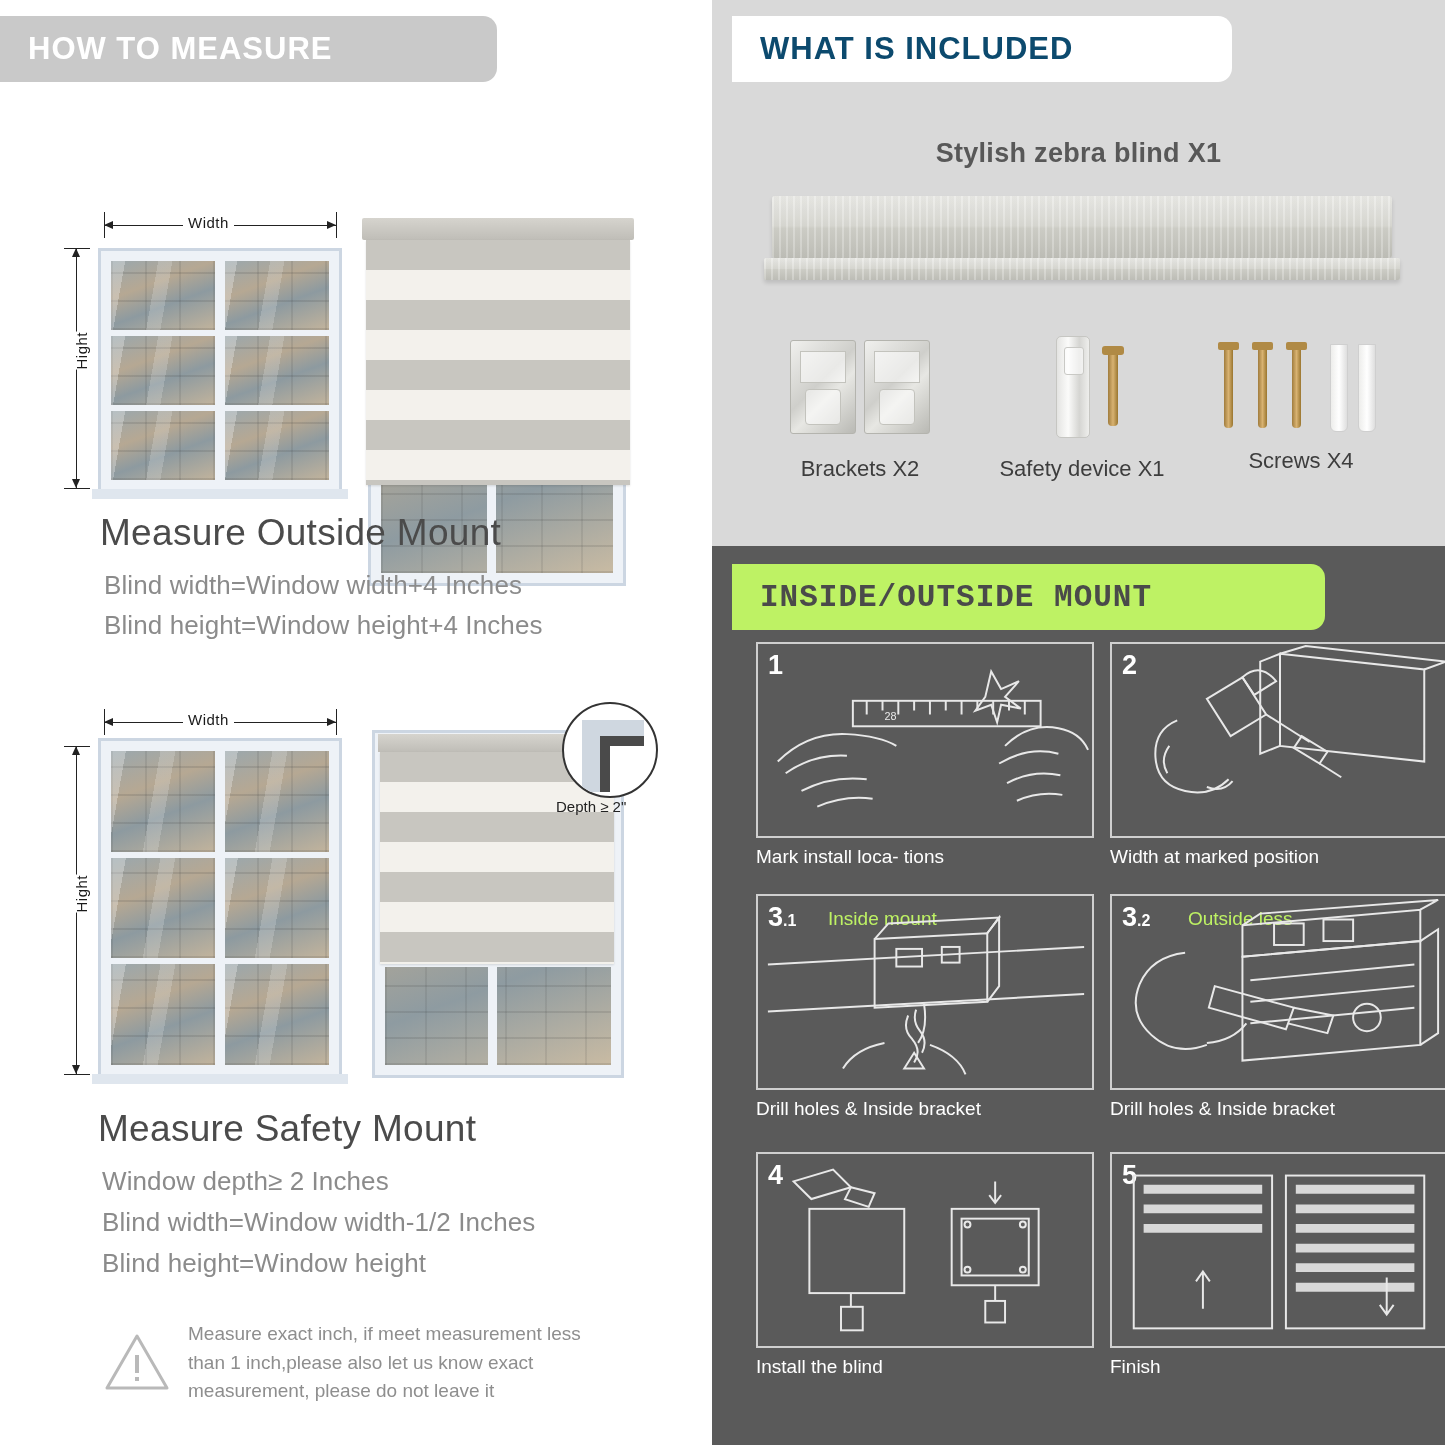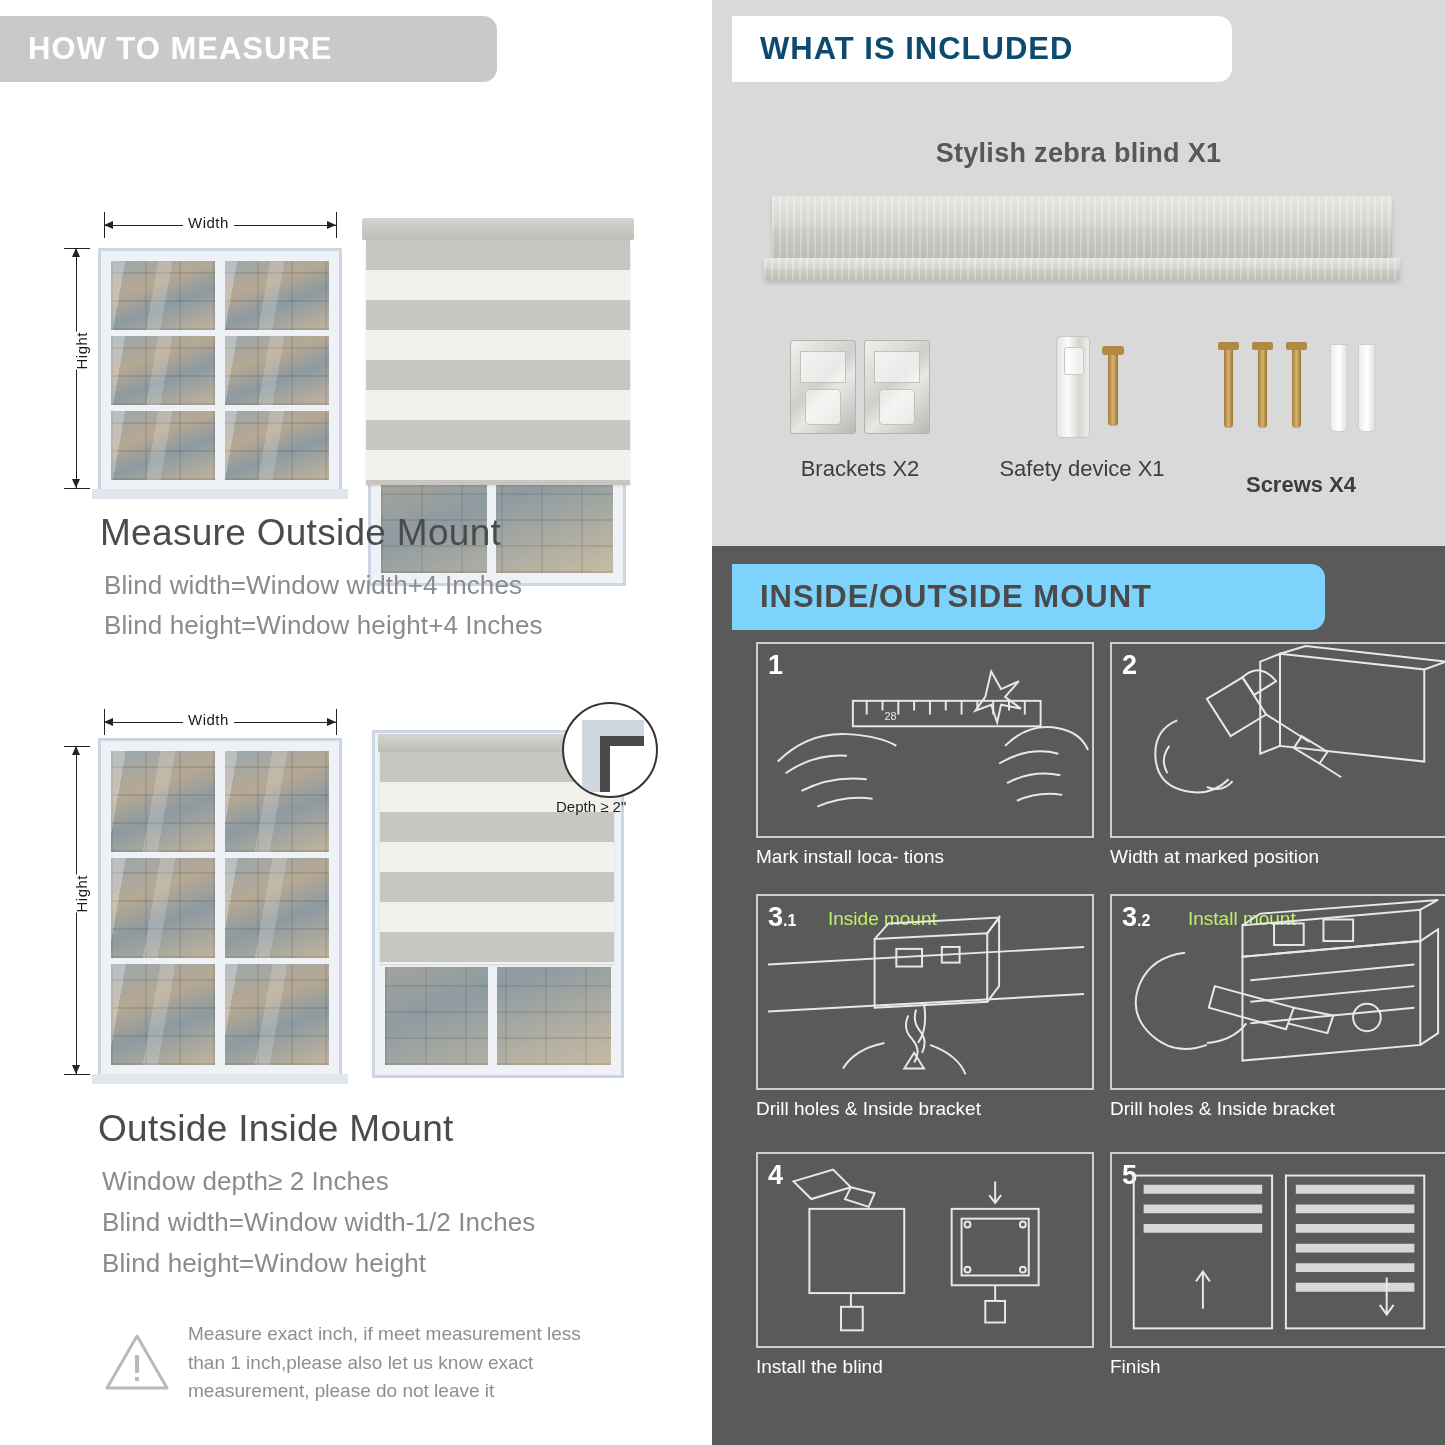--- a/index.html
+++ b/index.html
@@ -17,21 +17,21 @@
 
   .badge{
     display:flex;align-items:center;
     background:#c9c9c9;color:#ffffff;
     font-size:31px;font-weight:bold;letter-spacing:1px;
     border-radius:0 14px 14px 0;
     height:66px;padding-left:28px;padding-right:52px;
     box-sizing:border-box;
   }
   .badge.white{background:#ffffff;color:#0c4a6e;border-radius:0 14px 14px 0;}
-  .badge.dark-on-white{background:#7dd3fc;color:#4a4a4a;}
+  .badge.dark-on-white{background:#bef264;color:#4a4a4a;font-family:Liberation Mono, monospace;}
 
   
   .measure-figure{position:relative;padding-left:9px;}
   .window-frame{
     background:#eef2f7;
     border:3px solid #ccd6e2;
     box-sizing:border-box;
     position:relative;
   }
   .pane-grid{position:absolute;inset:10px;display:grid;gap:6px;}
@@ -239,21 +239,21 @@
         <div class="depth-circle" style="left:6px;top:2px;">
           <div style="position:absolute;left:18px;top:16px;width:62px;height:16px;background:#cfd7e0;"></div>
           <div style="position:absolute;left:18px;top:32px;width:18px;height:56px;background:#cfd7e0;"></div>
           <div style="position:absolute;left:36px;top:32px;width:44px;height:10px;background:#4a4a4a;"></div>
           <div style="position:absolute;left:36px;top:42px;width:10px;height:46px;background:#4a4a4a;"></div>
         </div>
         <div class="depth-label" style="left:0px;top:98px;">Depth ≥ 2"</div>
       </div>
     </div>
 
-    <div class="heading" style="position:absolute;left:98px;top:1108px;">Outside Inside Mount</div>
+    <div class="heading" style="position:absolute;left:98px;top:1108px;">Measure Safety Mount</div>
     <div class="subline" style="position:absolute;left:102px;top:1161px;">Window depth≥ 2 Inches</div>
     <div class="subline" style="position:absolute;left:102px;top:1202px;">Blind width=Window width-1/2 Inches</div>
     <div class="subline" style="position:absolute;left:102px;top:1243px;">Blind height=Window height</div>
 
     <div class="note-wrap" style="position:absolute;left:104px;top:1318px;width:540px;">
       <div style="flex:0 0 auto;margin-top:4px;">
         <svg width="66" height="62" viewBox="0 0 66 62">
           <polygon points="33,5 63,57 3,57" fill="none" stroke="#b9b9b9" stroke-width="3" stroke-linejoin="round"></polygon>
           <rect x="31" y="24" width="4" height="18" fill="#b9b9b9"></rect>
           <rect x="31" y="46" width="4" height="4" fill="#b9b9b9"></rect>
@@ -293,21 +293,21 @@
     <div class="part-caption" style="position:absolute;left:262px;top:456px;width:216px;">Safety device X1</div>
 
     <div class="screw" style="left:512px;top:348px;width:9px;height:80px;border-radius:0 0 4px 4px;"></div>
     <div class="screw-head" style="left:506px;top:342px;width:21px;height:8px;"></div>
     <div class="screw" style="left:546px;top:348px;width:9px;height:80px;border-radius:0 0 4px 4px;"></div>
     <div class="screw-head" style="left:540px;top:342px;width:21px;height:8px;"></div>
     <div class="screw" style="left:580px;top:348px;width:9px;height:80px;border-radius:0 0 4px 4px;"></div>
     <div class="screw-head" style="left:574px;top:342px;width:21px;height:8px;"></div>
     <div class="anchor" style="left:618px;top:344px;width:16px;height:86px;border-radius:0 0 6px 6px;"></div>
     <div class="anchor" style="left:646px;top:344px;width:16px;height:86px;border-radius:0 0 6px 6px;"></div>
-    <div class="part-caption" style="position:absolute;left:474px;top:472px;width:230px;font-weight:bold;">Screws X4</div>
+    <div class="part-caption" style="position:absolute;left:474px;top:448px;width:230px;">Screws X4</div>
   </div>
 
   <div class="right-bottom">
 
     <div class="badge dark-on-white" style="position:absolute;left:20px;top:18px;width:593px;">INSIDE/OUTSIDE MOUNT</div>
 
     <div class="step-card" style="left:44px;top:96px;width:338px;height:196px;">
       <div class="step-num"><span>1</span></div>
       <div class="sketch">
         <svg viewBox="0 0 338 196" preserveAspectRatio="none">
@@ -372,21 +372,21 @@
             <path d="M128 150 q-30 6 -42 26"></path>
             <path d="M174 152 q28 10 36 30"></path>
           </g>
         </svg>
       </div>
     </div>
     <div class="step-caption" style="left:44px;top:552px;">Drill holes &amp;  Inside bracket</div>
 
     <div class="step-card" style="left:398px;top:348px;width:338px;height:196px;">
       <div class="step-num"><span>3</span><small>.2</small></div>
-      <div class="step-inline-label" style="left:76px;top:12px;">Install mount</div>
+      <div class="step-inline-label" style="left:76px;top:12px;">Outside less</div>
       <div class="sketch">
         <svg viewBox="0 0 338 196" preserveAspectRatio="none">
           <g fill="none" stroke="#e8e8e8" stroke-width="2">
             <path d="M132 30 L312 14 L312 46 L132 62 Z"></path>
             <path d="M132 30 L150 18 L330 4 L312 14"></path>
             <rect x="164" y="28" width="30" height="22"></rect>
             <rect x="214" y="24" width="30" height="22"></rect>
             <path d="M312 46 L330 34 L330 140 L312 152"></path>
             <path d="M132 62 L312 46 L312 152 L132 168 Z"></path>
             <path d="M140 86 L306 70 M140 108 L306 92 M140 130 L306 114"></path>

